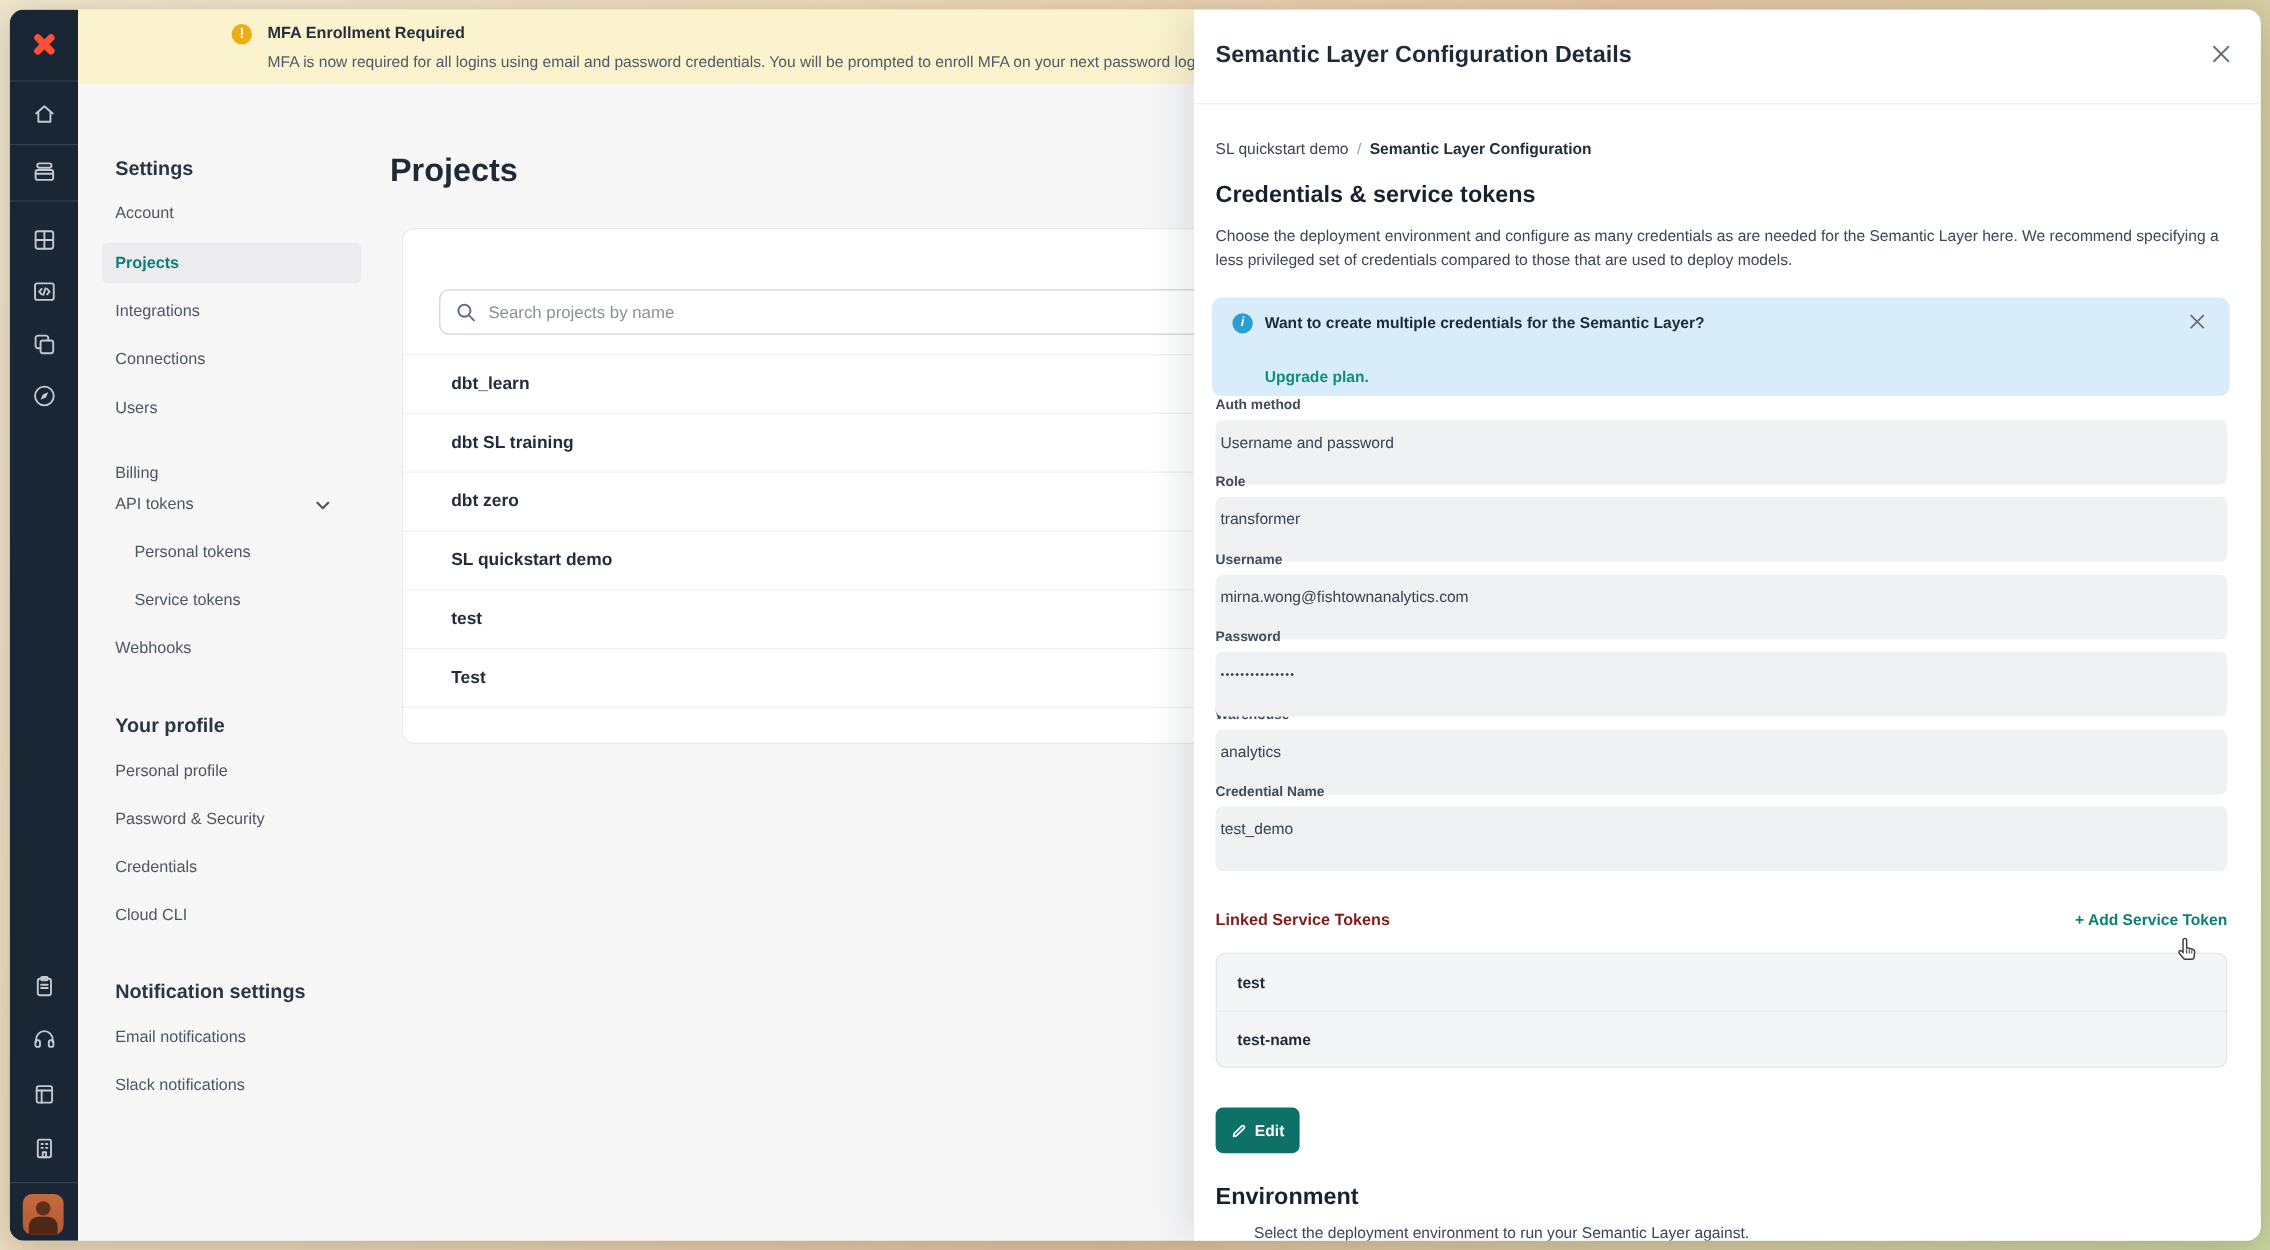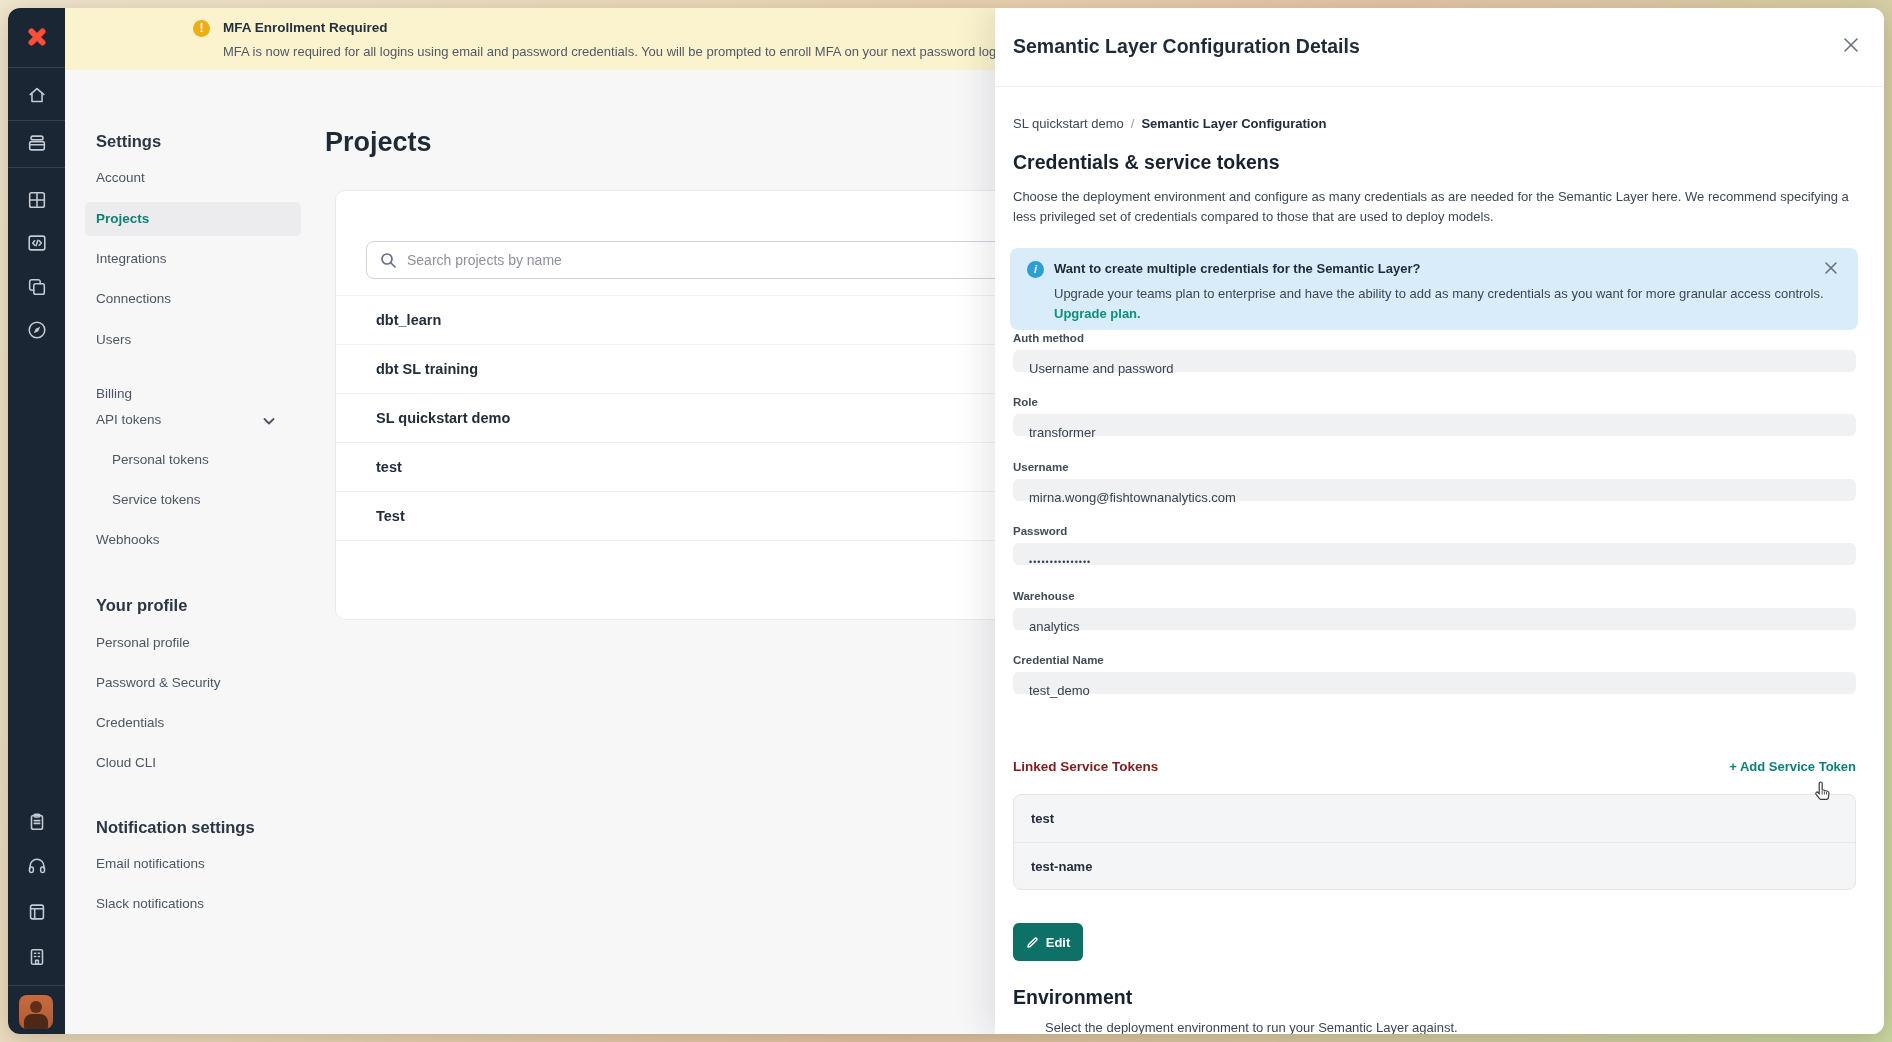--- a/index.html
+++ b/index.html
@@ -62,22 +62,22 @@
   #sec-p { position:absolute; left:18px; top:179px; width:845px; font-size:13px; line-height:20px; color:#3c4654; }
   #infobox { position:absolute; left:15px; top:240px; width:848px; height:82px; background:#d9ecfa; border-radius:8px; }
   #infobox .i-ic { position:absolute; left:17px; top:13px; width:17px; height:17px; border-radius:50%; background:#2b9fd3;
                    color:#fff; font-size:11px; font-weight:bold; font-style:italic; text-align:center; line-height:17px; }
   #infobox .i-t { position:absolute; left:44px; top:13px; font-size:13px; font-weight:bold; color:#1f2a37; }
   #infobox .i-b { position:absolute; left:44px; top:38px; font-size:13px; color:#3c4654; }
   #infobox .i-l { position:absolute; left:44px; top:58px; font-size:13px; font-weight:bold; color:#0e9076; cursor:pointer; }
   #info-close { right:20px; top:13px; width:14px; height:14px; }
   .fgroup { position:absolute; left:18px; width:843px; }
   .flabel { font-size:11.5px; font-weight:bold; color:#414b59; margin-bottom:6px; }
-  .finput { width:843px; height:22px; background:#eff1f3; border-radius:6px; font-size:13px; color:#39424f;
-            line-height:38px; padding-left:16px; cursor:default; }
+  .finput { width:843px; height:54px; background:#eff1f3; border-radius:6px; font-size:13px; color:#39424f;
+            line-height:38px; padding-left:4px; cursor:default; }
   #lst-label { position:absolute; left:18px; top:751px; font-size:13.5px; font-weight:bold; color:#7f1d1d; }
   #add-token { position:absolute; right:28px; top:751px; font-size:13px; font-weight:bold; color:#0c7f74; cursor:pointer; }
   #token-box { position:absolute; left:18px; top:786px; width:843px; height:96px; background:#f4f5f7; border:1px solid #e3e5e8; border-radius:8px; overflow:hidden; }
   .trow { height:47px; line-height:47px; padding-left:17px; font-size:13px; font-weight:bold; color:#232d3a; cursor:pointer; }
   .trow + .trow { border-top:1px solid #e6e8ea; }
   #edit-btn { position:absolute; left:18px; top:915px; width:70px; height:38px; background:#0d7168; border-radius:6px;
               color:#fff; font-size:13px; font-weight:bold; display:flex; align-items:center; justify-content:center; gap:7px;
               border:0; cursor:pointer; font-family:inherit;text-align:center; }
   #edit-btn svg { width:13px; height:13px; stroke:#fff; fill:none; stroke-width:1.8; stroke-linecap:round; stroke-linejoin:round; }
   #env-h { position:absolute; left:18px; top:978px; font-size:19.5px; font-weight:bold; color:#18222e; }
@@ -215,20 +215,21 @@
     <div id="search">
       <svg viewBox="0 0 17 17">
           <circle cx="7" cy="7" r="5"></circle>
           <line x1="11" y1="11" x2="15" y2="15"></line>
         </svg>
       <input type="text" placeholder="Search projects by name" style="">
     </div>
     <div id="rows">
       <div class="prow">dbt_learn</div>
       <div class="prow">dbt SL training</div>
+      <div class="prow">dbt zero</div>
       <div class="prow">SL quickstart demo</div>
       <div class="prow">test</div>
       <div class="prow">Test</div>
     </div>
   </div>
 
   <aside id="panel">
     <div id="panel-title">Semantic Layer Configuration Details</div>
     <div class="xbtn" id="panel-close">
       <svg viewBox="0 0 18 18" width="18" height="18">
@@ -241,21 +242,20 @@
     <div id="crumb">
       <span>SL quickstart demo</span><span class="sep">/</span><span class="cur">Semantic Layer Configuration</span>
     </div>
 
     <h2 id="sec-h">Credentials &amp; service tokens</h2>
     <p id="sec-p">Choose the deployment environment and configure as many credentials as are needed for the Semantic Layer here. We recommend specifying a less privileged set of credentials compared to those that are used to deploy models.</p>
 
     <div id="infobox">
       <div class="i-ic">i</div>
       <div class="i-t">Want to create multiple credentials for the Semantic Layer?</div>
-      <div class="i-b">Upgrade your teams plan to enterprise and have the ability to add as many credentials as you want for more granular access controls.</div>
       <div class="i-l">Upgrade plan.</div>
       <div class="xbtn" id="info-close">
         <svg viewBox="0 0 14 14" width="14" height="14">
             <line x1="2" y1="2" x2="12" y2="12"></line>
             <line x1="12" y1="2" x2="2" y2="12"></line>
           </svg>
       </div>
     </div>
 
     <div class="fgroup" style="top:324px;">

